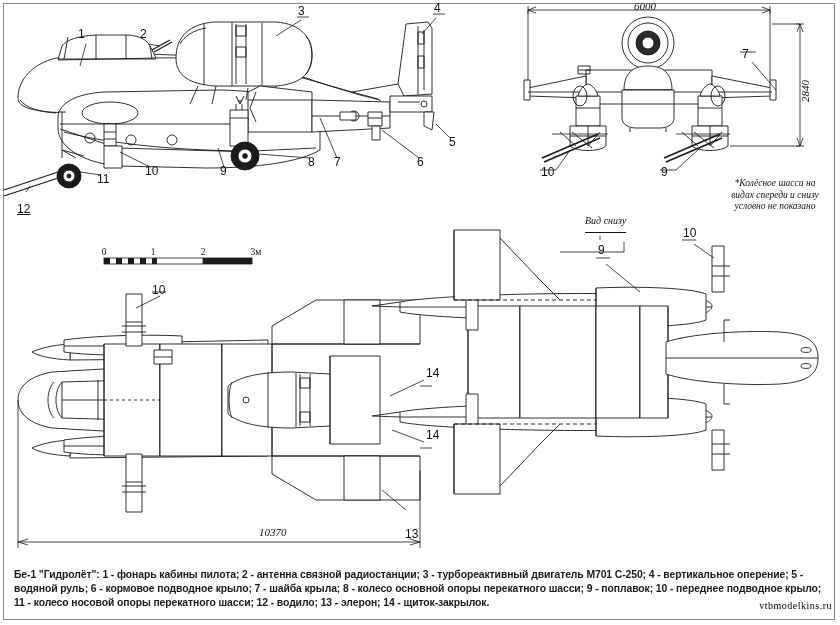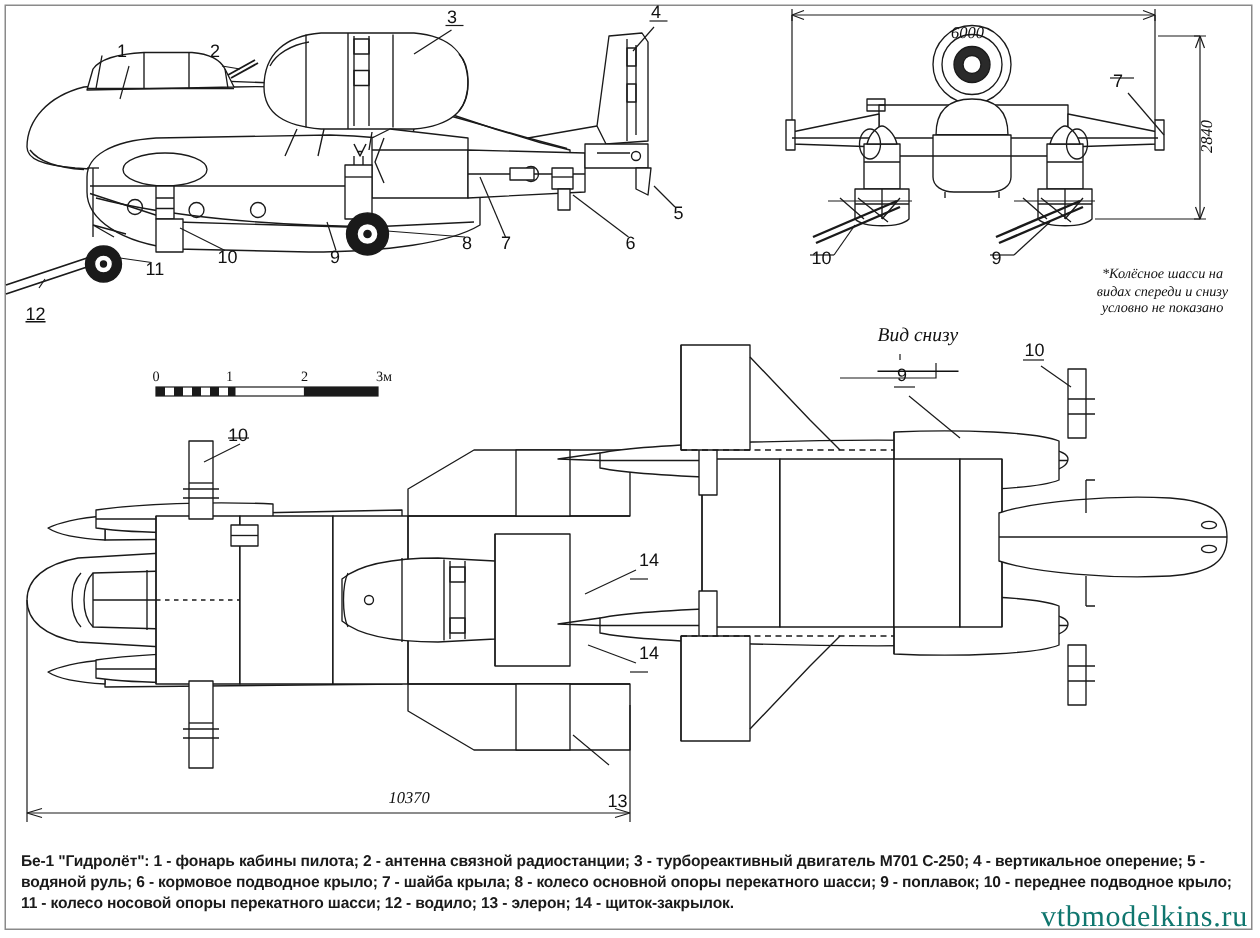--- a/index.html
+++ b/index.html
@@ -47,24 +47,24 @@
   .dim.vert{
     transform:rotate(-90deg);
     transform-origin:left top;
   }
 
   
   .viewlabel{
     position:absolute;
     font-family:"Liberation Serif", serif;
     font-style:italic;
-    font-size:13px;
+    font-size:10px;
     color:#111;
     border-bottom:1px solid #111;
-    padding-bottom:16px;
+    padding-bottom:6px;
     white-space:nowrap;
   }
 
   
   .note{
     position:absolute;
     font-family:"Liberation Serif", serif;
     font-style:italic;
     font-size:9.5px;
     line-height:11.5px;
@@ -93,24 +93,24 @@
     width:812px;
     font-family:"Liberation Sans", sans-serif;
     font-weight:bold;
     font-size:10.4px;
     line-height:14px;
     color:#1a1a1a;
     letter-spacing:-0.1px;
   }
   #watermark{
     position:absolute;
-    right:8px; bottom:2px;
+    right:8px; bottom:14px;
     font-family:"Liberation Serif", serif;
-    font-size:20px;
-    color:#0f766e;
+    font-size:10px;
+    color:#000000;
     letter-spacing:0.5px;
     pointer-events:none;
     user-select:none;
   }
   .lead{stroke:#1a1a1a;stroke-width:0.8;fill:none;}
   .fillw{fill:#ffffff;}
 </style>
 </head>
 <body>
 
@@ -511,21 +511,21 @@
     <div class="cal" style="left:97px;  top:173px;">11</div>
     <div class="cal" style="left:17px;  top:203px;text-decoration:underline;">12</div>
   </div>
 
   <div>
     <div class="cal" style="left:742px; top:48px;">7</div>
     <div class="cal" style="left:541px; top:166px;">10</div>
     <div class="cal" style="left:661px; top:166px;">9</div>
   </div>
 
-  <div class="dim" style="left:634px; top:16px;">6000</div>
+  <div class="dim" style="left:634px; top:0px;">6000</div>
   <div class="dim vert" style="left:799px; top:102px;">2840</div>
   <div class="dim" style="left:211px; top:526px;margin-left:48px;">10370</div>
 
   <div class="note" style="left:700px; top:178px;">*Колёсное шасси на
 видах спереди и снизу
 условно не показано</div>
 
   <div class="viewlabel" style="left:585px; top:215px;">Вид снизу</div>
 
   <div id="scalebar">

